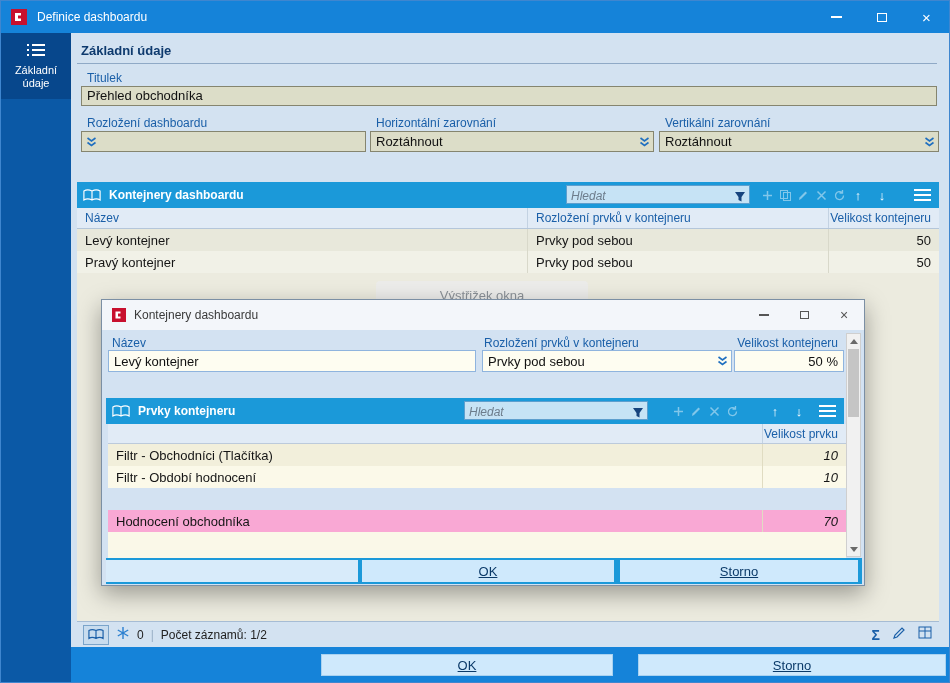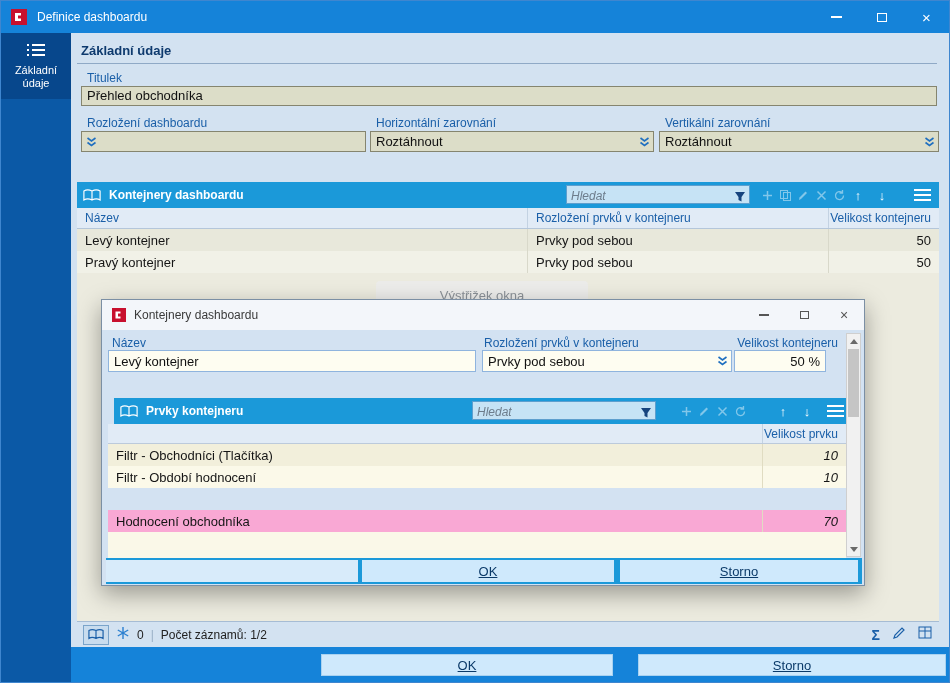--- a/index.html
+++ b/index.html
@@ -121,22 +121,22 @@
            justify-content: center; color: #555; font-size: 14px; }
   .m-min { width: 10px; height: 2px; background: #555; display: block; }
   .m-max { width: 9px; height: 8px; border: 1.3px solid #555; display: block; }
   .mlabel { position: absolute; top: 36px; color: #1a5fa8; font-size: 12px; }
   #mlbl-nazev { left: 10px; } #mlbl-rozlozeni { left: 382px; } #mlbl-velikost { right: 26px; }
   .minput { position: absolute; top: 50px; height: 22px; background: #fefdf1;
             border: 1px solid #8fb4de; font-size: 13px; color: #111; display: flex;
             align-items: center; padding: 0 5px; }
   #m-nazev { left: 6px; width: 368px; }
   #m-combo { left: 380px; width: 250px; padding: 0; }
-  #m-velikost { left: 632px; width: 92px; justify-content: flex-end; padding-left: 28px; }
-  #modal-grid-header { left: 12px; top: 98px; width: 738px; height: 26px; }
+  #m-velikost { left: 632px; width: 110px; justify-content: flex-end; padding-left: 28px; }
+  #modal-grid-header { left: 4px; top: 98px; width: 738px; height: 26px; }
   #modal-search { left: 358px; top: 3px; width: 184px; }
   #modal-ghosts { left: 566px; }
   #modal-up { left: 660px; } #modal-down { left: 684px; }
   #modal-cols { left: 6px; top: 124px; width: 738px; height: 20px; border-bottom: 1px solid #bccadb; }
   #modal-cols .mc1 { left: 0; width: 654px; }
   #modal-cols .mc2 { left: 654px; width: 84px; border-left: 1px solid #c3d2e2; }
   .mrow { position: absolute; left: 6px; width: 738px; height: 22px; font-size: 13px; color: #151515; }
   #mrow0 { top: 144px; background: #f2efdb; }
   #mrow1 { top: 166px; background: #fbf9e9; }
   #mrow2 { top: 188px; background: #22c55e; margin-top: 28px; }

